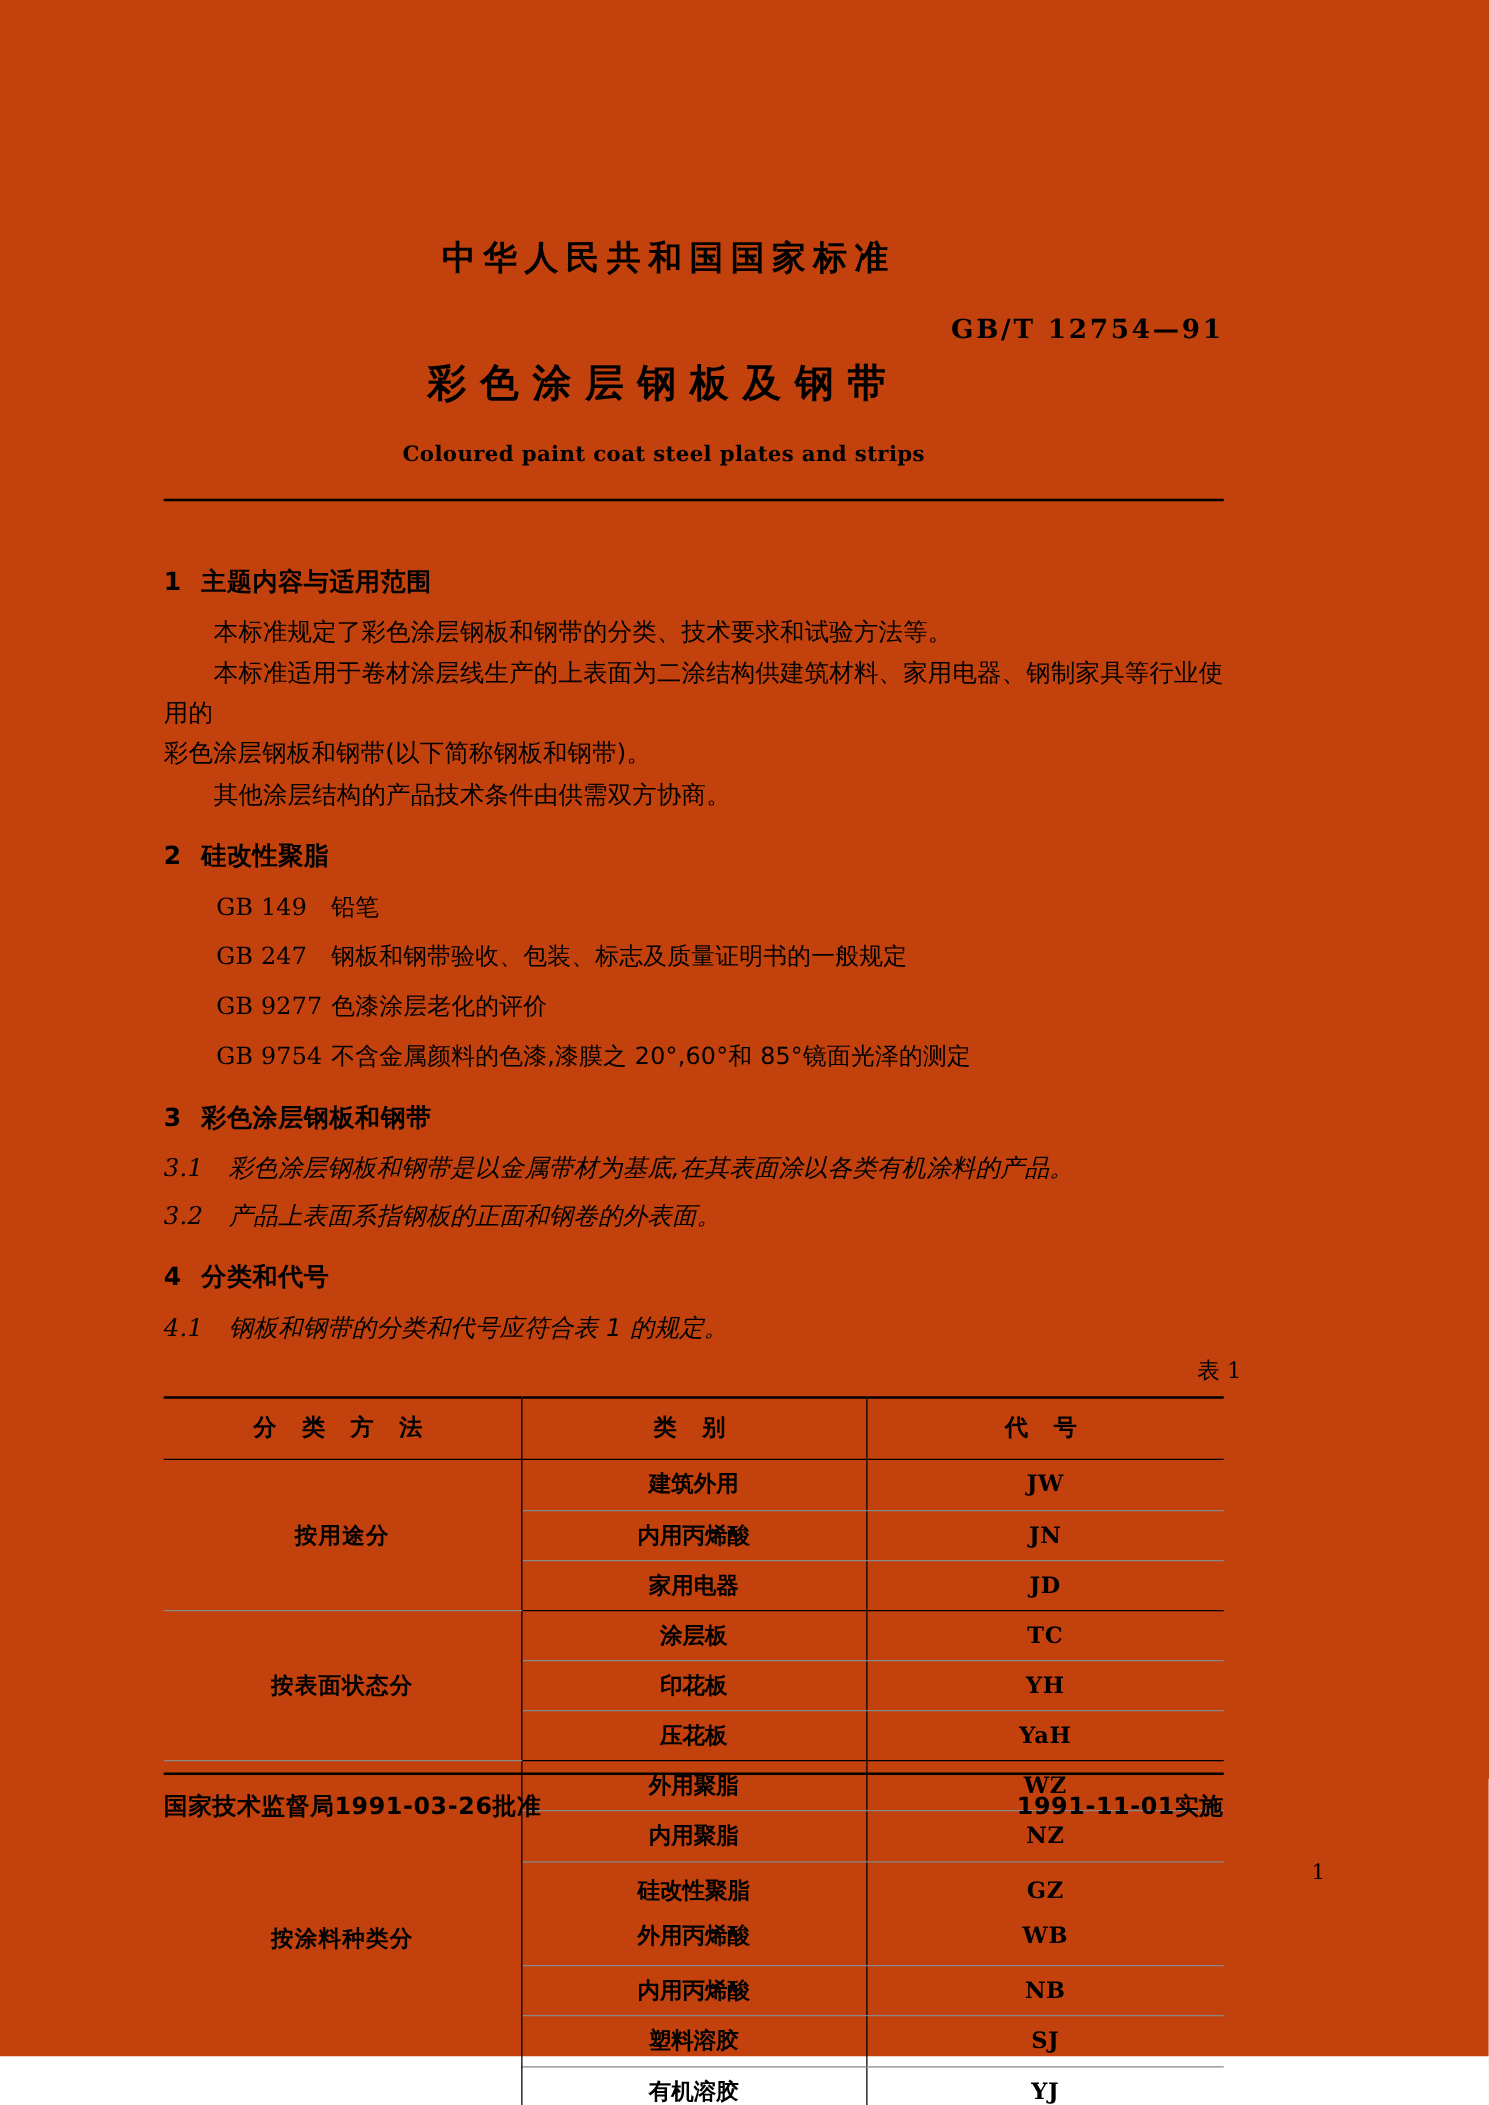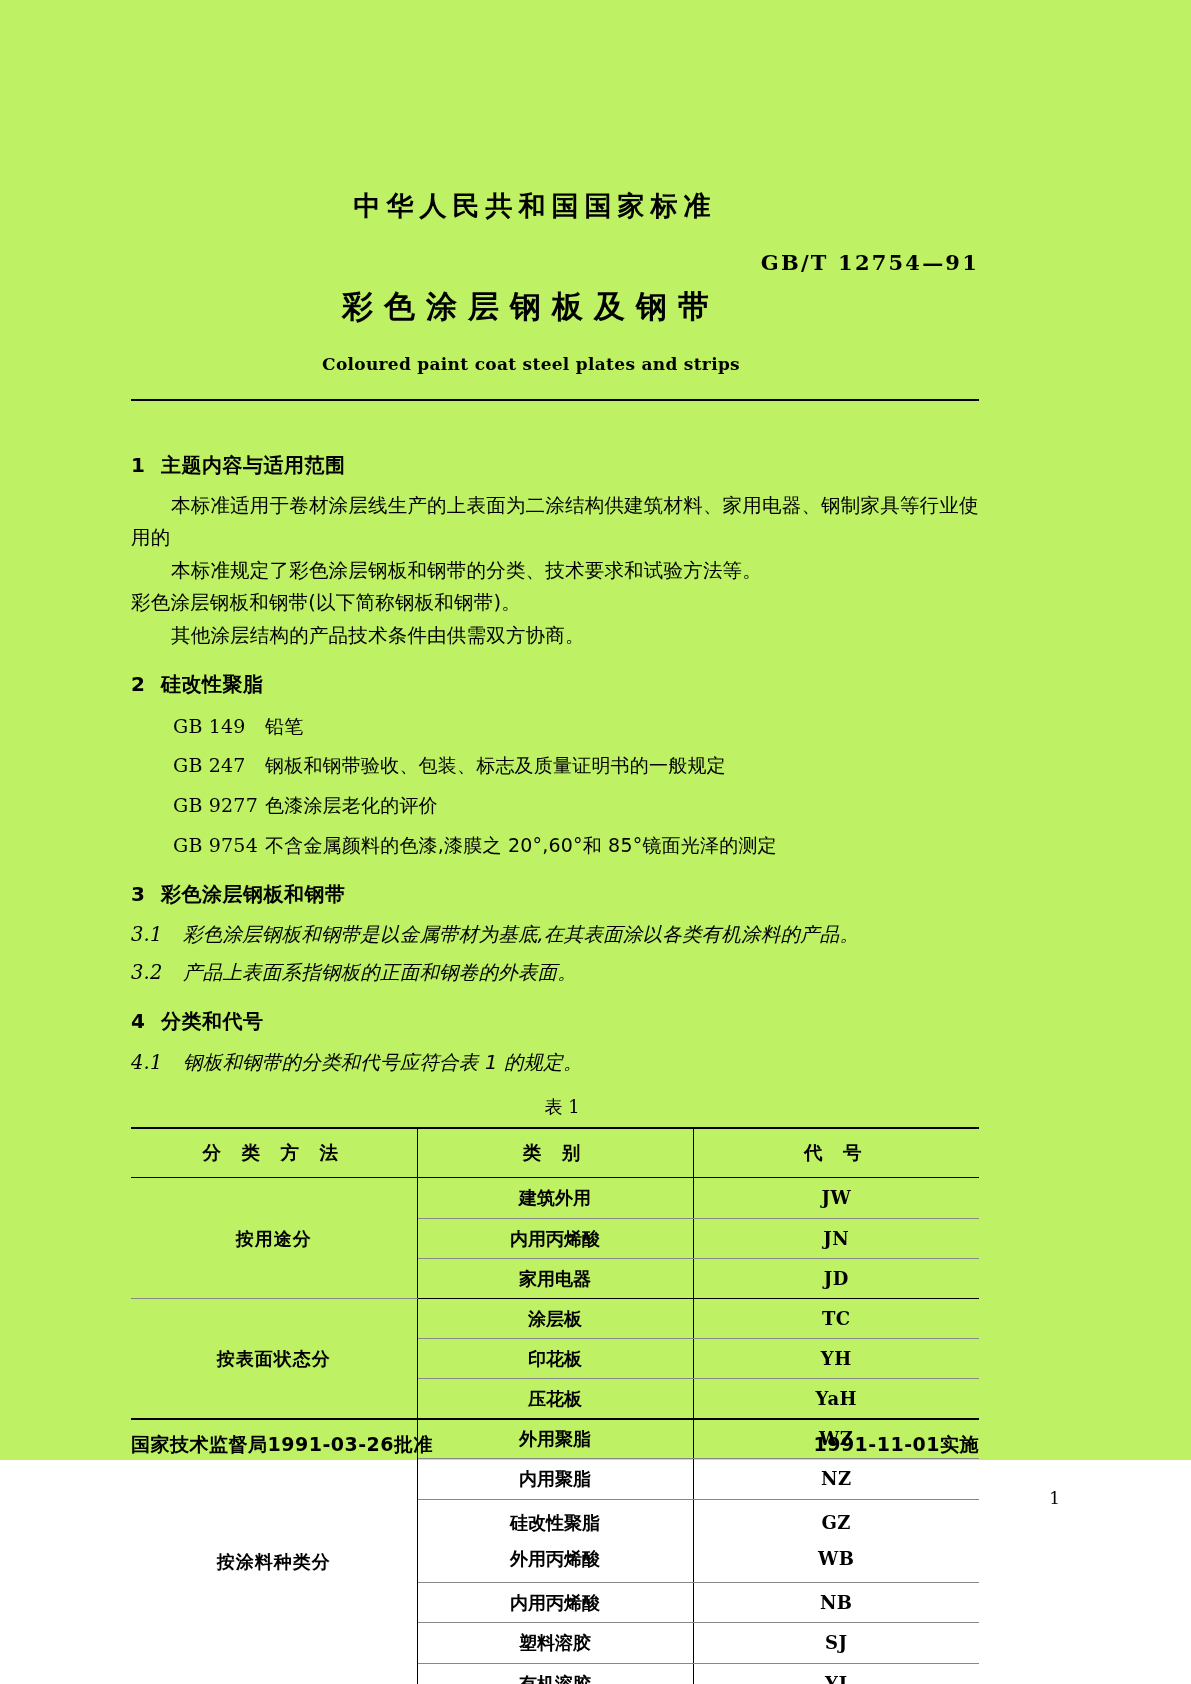--- a/index.html
+++ b/index.html
@@ -13,22 +13,22 @@
     font-family: "DejaVu Sans", "Liberation Sans", sans-serif;
     color: #000000;
     position: relative;
     overflow: hidden;
   }
 
   .page {
     position: absolute;
     left: 0; top: 0;
     width: 1191px;
-    height: 1460px;
-    background: #bef264;
+    height: 1645px;
+    background: #c2410c;
   }
 
   
   .masthead {
     position: absolute;
     left: 131px;
     top: 188px;
     width: 848px;
   }
   .national-line {
@@ -134,23 +134,23 @@
   .ref-code {
     display: inline-block;
     min-width: 92px;
     font-family: "DejaVu Serif", "Liberation Serif", serif;
     font-size: 19px;
   }
   .ref-title { letter-spacing: 0.2px; }
 
   
   .table-caption {
-    text-align: center;
+    text-align: right;
     font-size: 18px;
-    margin: 14px 0 6px 0;
+    margin: 4px 0 6px 0;
     font-family: "DejaVu Serif", "Liberation Serif", serif;
   }
   table.cls {
     border-collapse: collapse;
     width: 848px;
     margin: 0;
     table-layout: fixed;
   }
   table.cls col.c1 { width: 286px; }
   table.cls col.c2 { width: 276px; }
@@ -243,22 +243,22 @@
     <div class="title-en">Coloured paint coat steel plates and strips</div>
   </div>
 
   <div class="rule-top"></div>
 
   <div class="body-area">
 
     <div class="sec-head">
       <span class="num">1</span><span>主题内容与适用范围</span>
     </div>
+    <p class="para">本标准规定了彩色涂层钢板和钢带的分类、技术要求和试验方法等。</p>
     <p class="para">本标准适用于卷材涂层线生产的上表面为二涂结构供建筑材料、家用电器、钢制家具等行业使用的</p>
-    <p class="para">本标准规定了彩色涂层钢板和钢带的分类、技术要求和试验方法等。</p>
     <p class="para-cont">彩色涂层钢板和钢带(以下简称钢板和钢带)。</p>
     <p class="para">其他涂层结构的产品技术条件由供需双方协商。</p>
 
     <div class="sec-head">
       <span class="num">2</span><span>硅改性聚脂</span>
     </div>
     <ul class="ref-list">
       <li>
         <span class="ref-code">GB 149</span><span class="ref-title">铅笔</span>
       </li>

